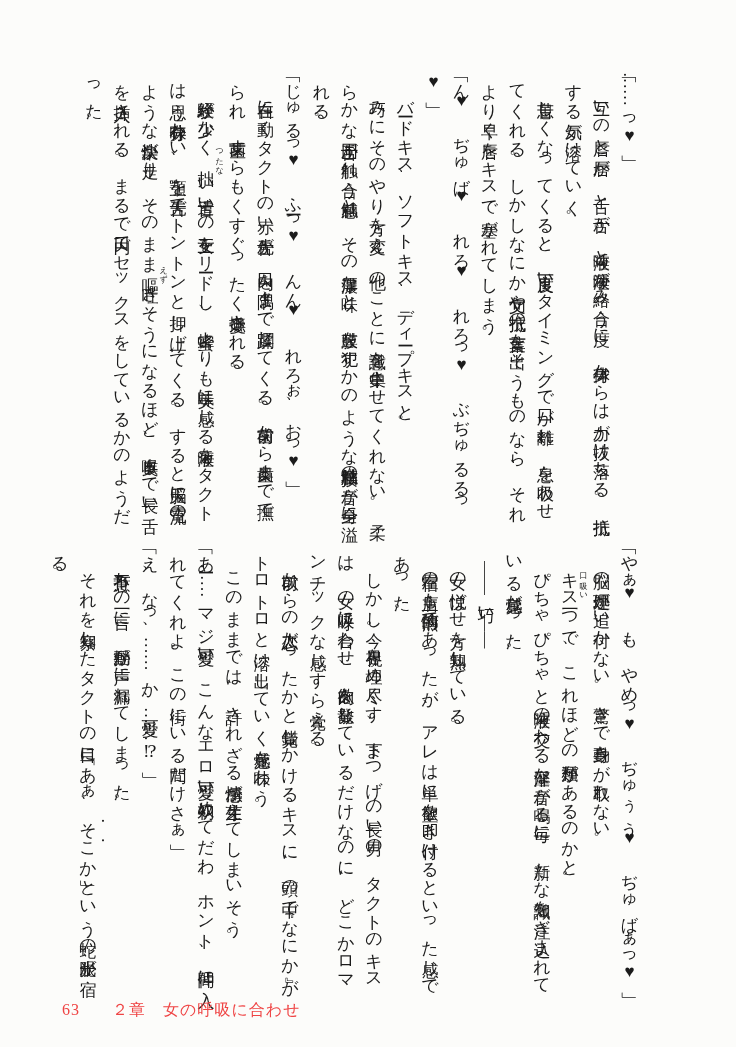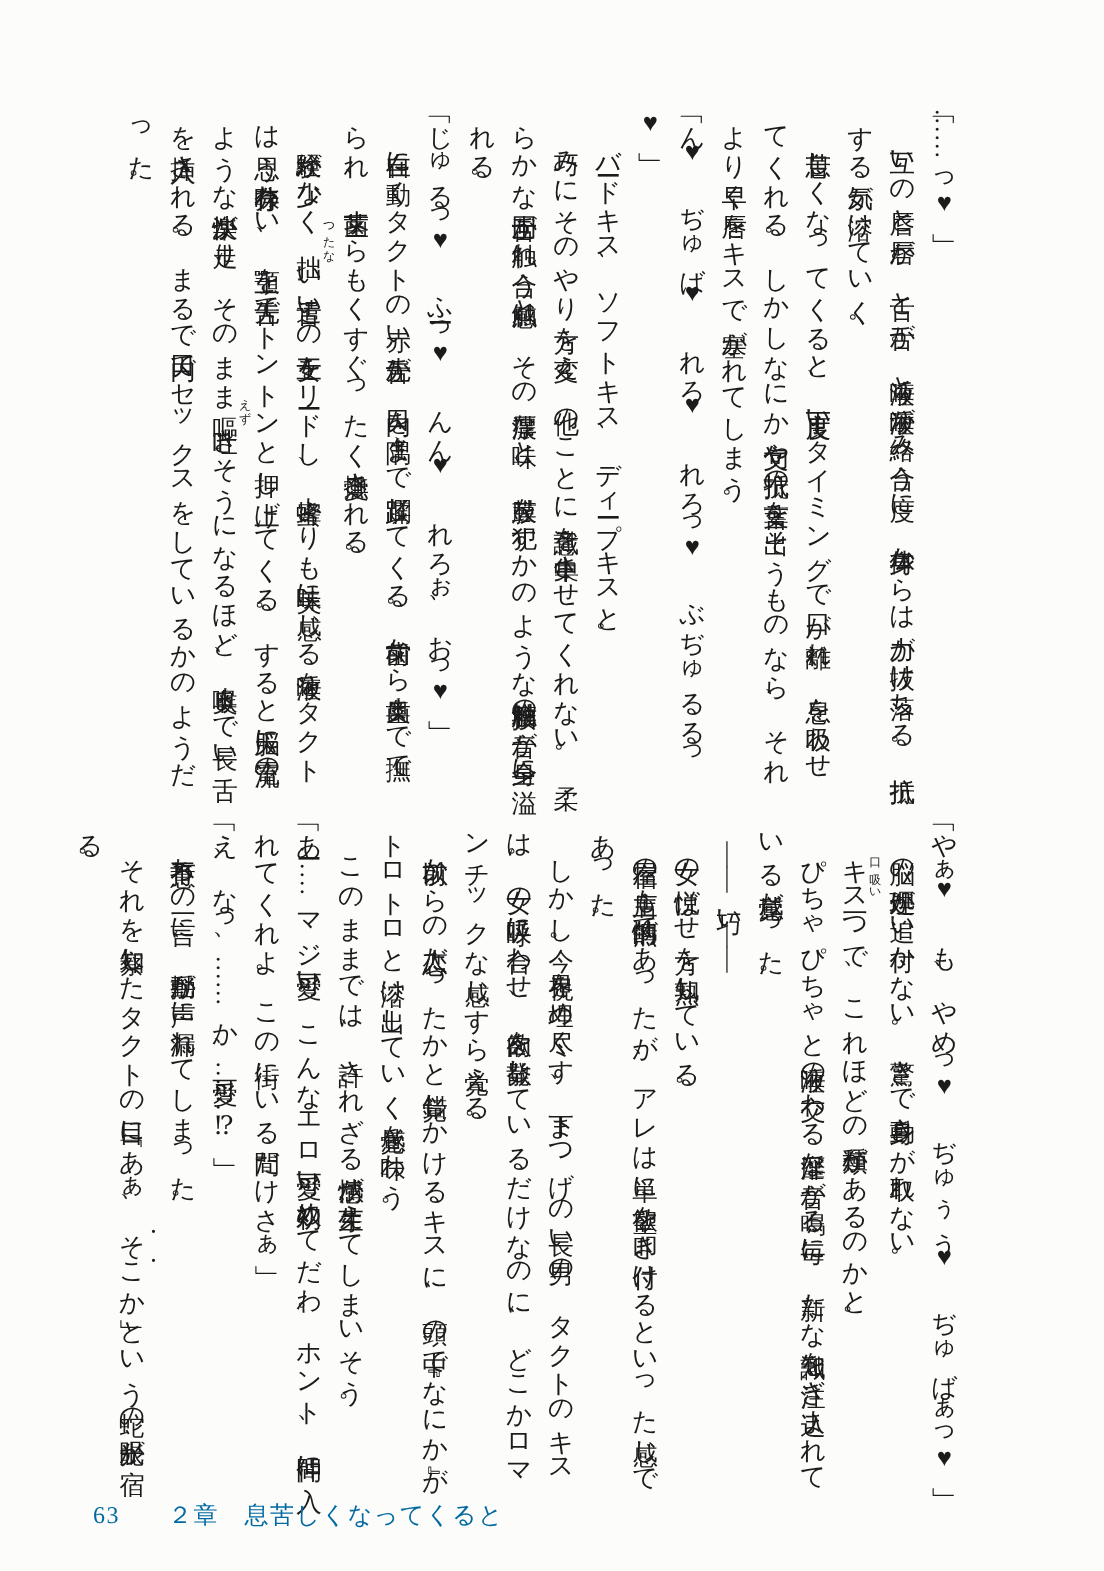--- a/index.html
+++ b/index.html
@@ -36,21 +36,21 @@
   }
   .emph{
     -webkit-text-emphasis:filled dot;
     text-emphasis:filled dot;
   }
   .footer{
     position:absolute;
     left:62px;
     bottom:26px;
     font-size:16px;
-    color:#0369a1;
+    color:#ef4444;
     display:flex;
     align-items:baseline;
   }
   .footer .pagenum{letter-spacing:1px;}
   .footer .chapter{margin-left:32px;letter-spacing:1px;}
 </style>
 </head>
 <body>
 
 <div class="page">
@@ -79,16 +79,16 @@
       <p class="narration">以前からの恋人だったかと錯覚しかけるキスに、頭の中で『なにか』がトロトロと溶け出していく感覚を味わう。</p>
       <p class="narration">このままでは、許されざる感情が芽生えてしまいそう。</p>
       <p class="dialogue">「あー……マジ可愛い。こんなエロ可愛い奴初めてだわ。ホント、仲間に入れてくれよ。この街にいる間だけさぁ」</p>
       <p class="dialogue">「え、なっ、……か、可愛……⁉」</p>
       <p class="narration">不意打ちの一言に、動揺が声に漏れてしまった。</p>
       <p class="narration">それを察知したタクトの目に「あぁ、<span class="emph">そこ</span>か」という蛇の眼光が宿る。</p>
     </section>
 
   <footer class="footer">
     <span class="pagenum">63</span>
-    <span class="chapter">２章　息苦しくなってくると</span>
+    <span class="chapter">２章　女の呼吸に合わせ</span>
   </footer>
 
 </div>
 
 </body></html>

